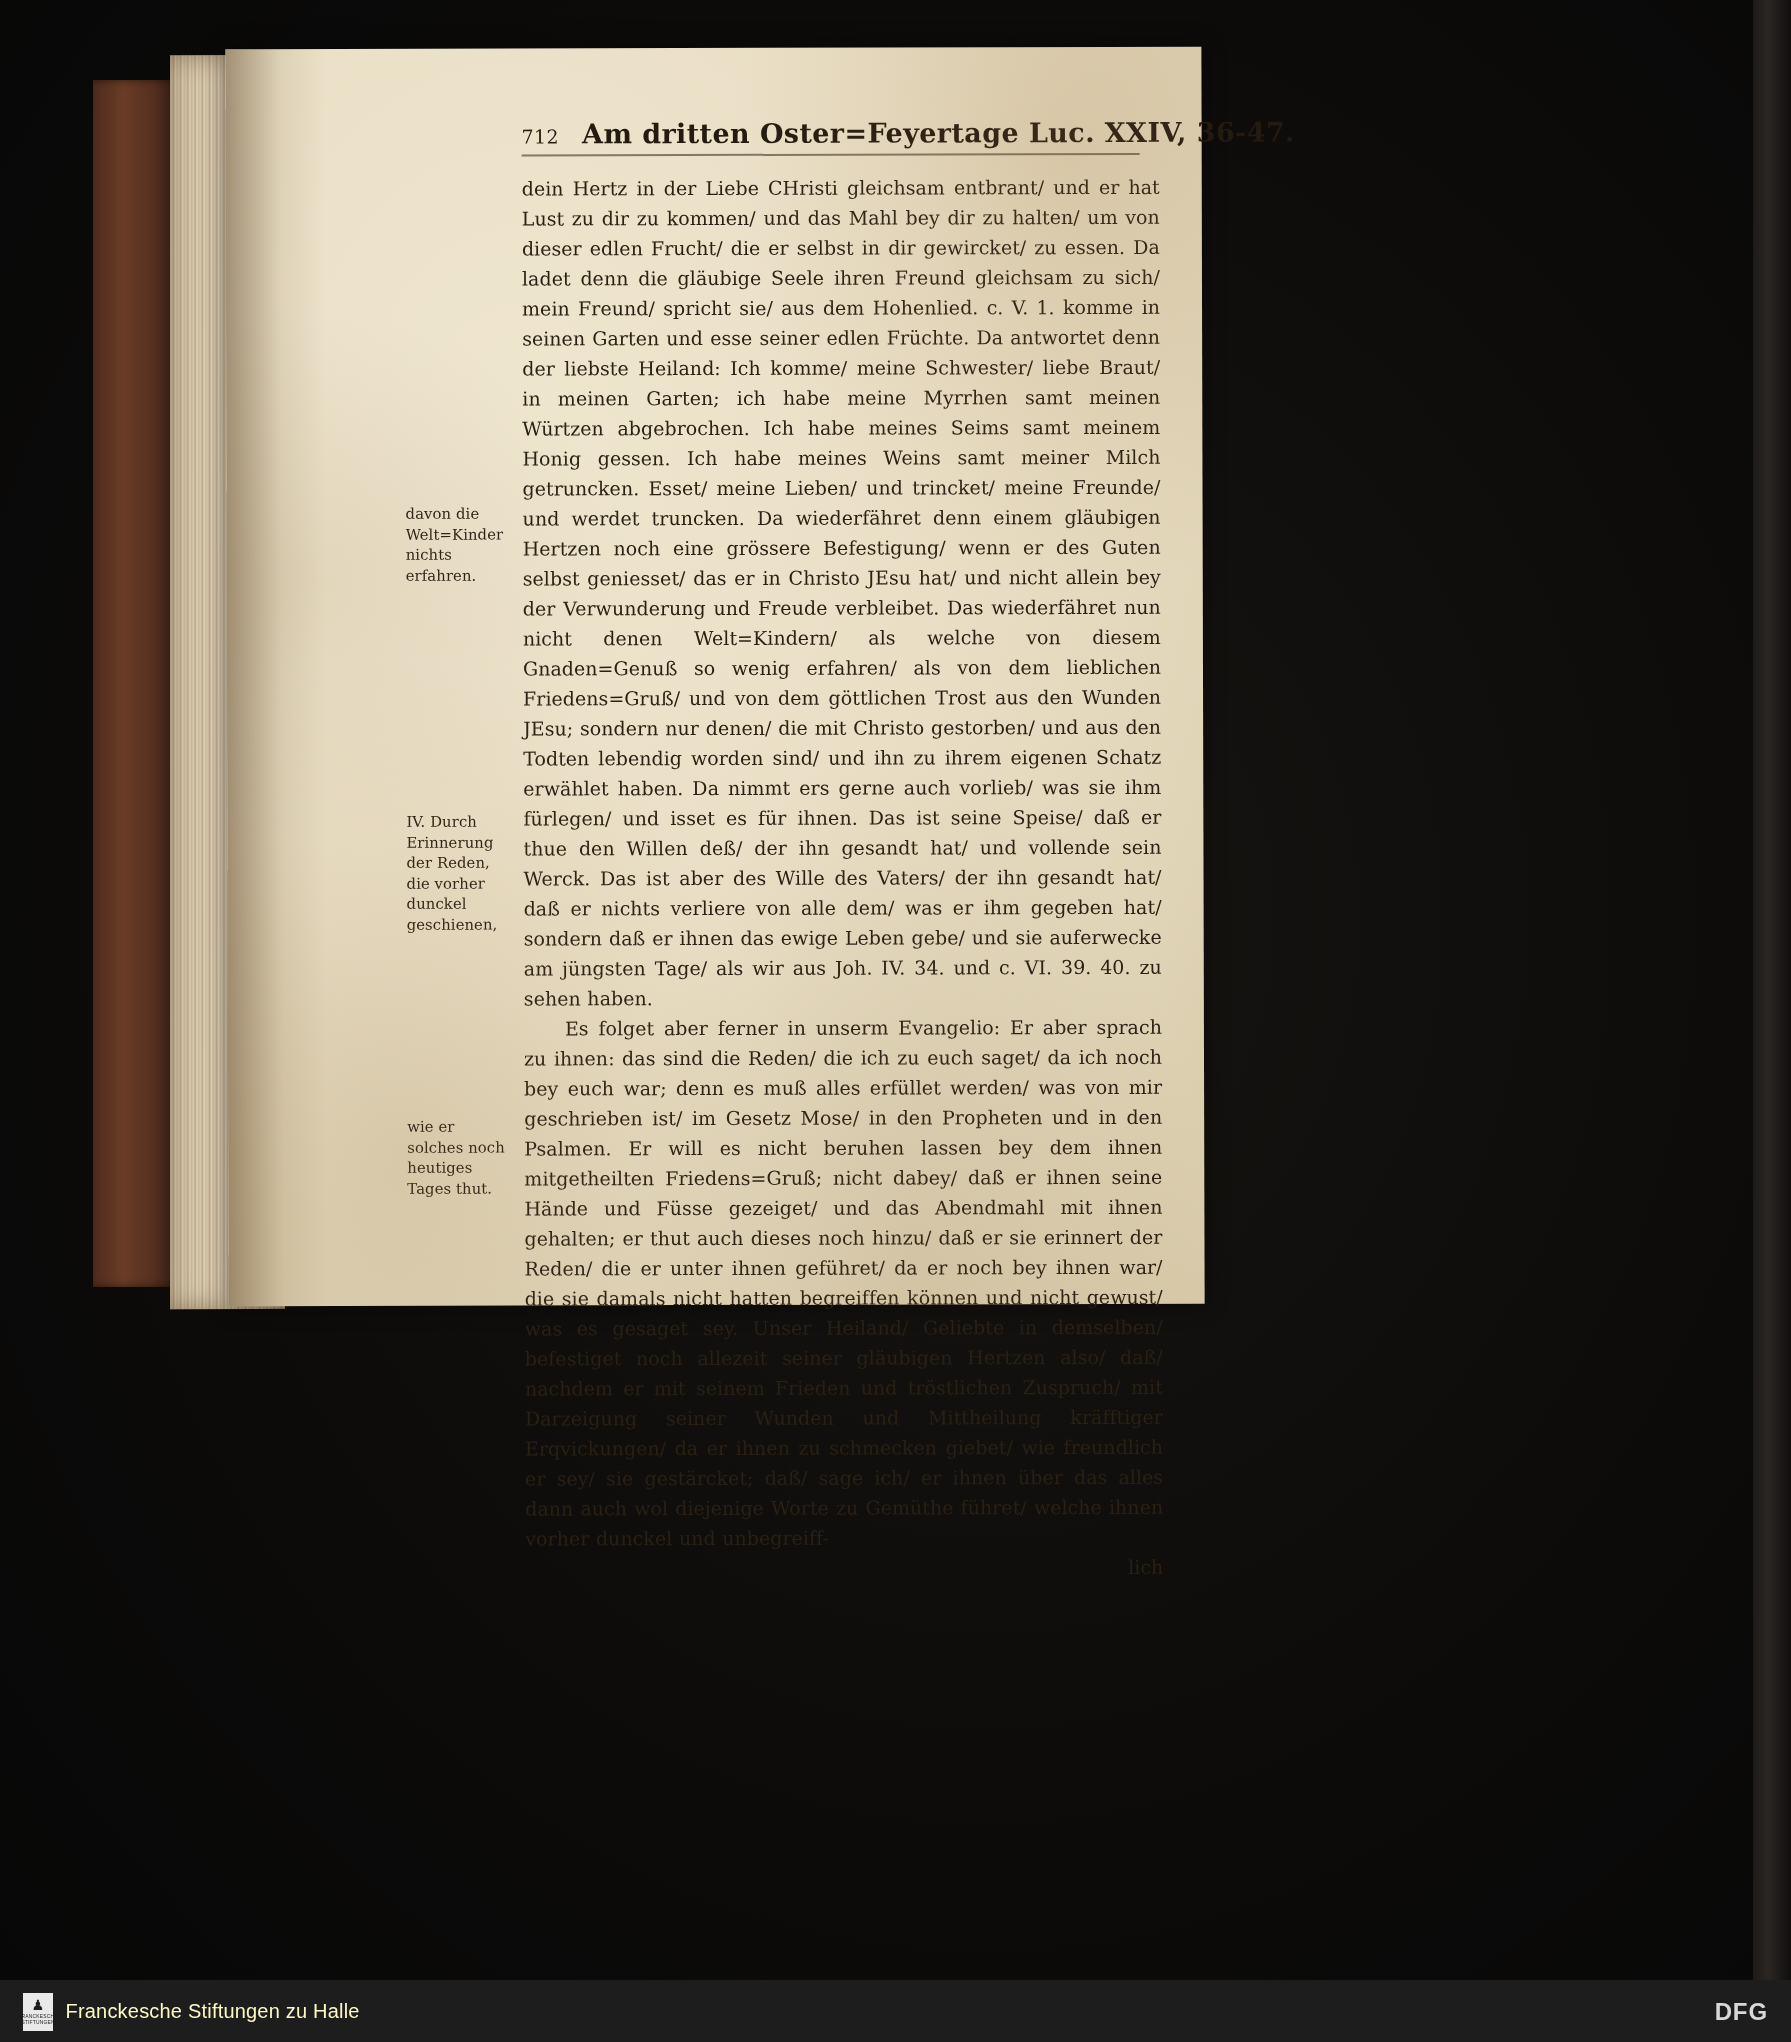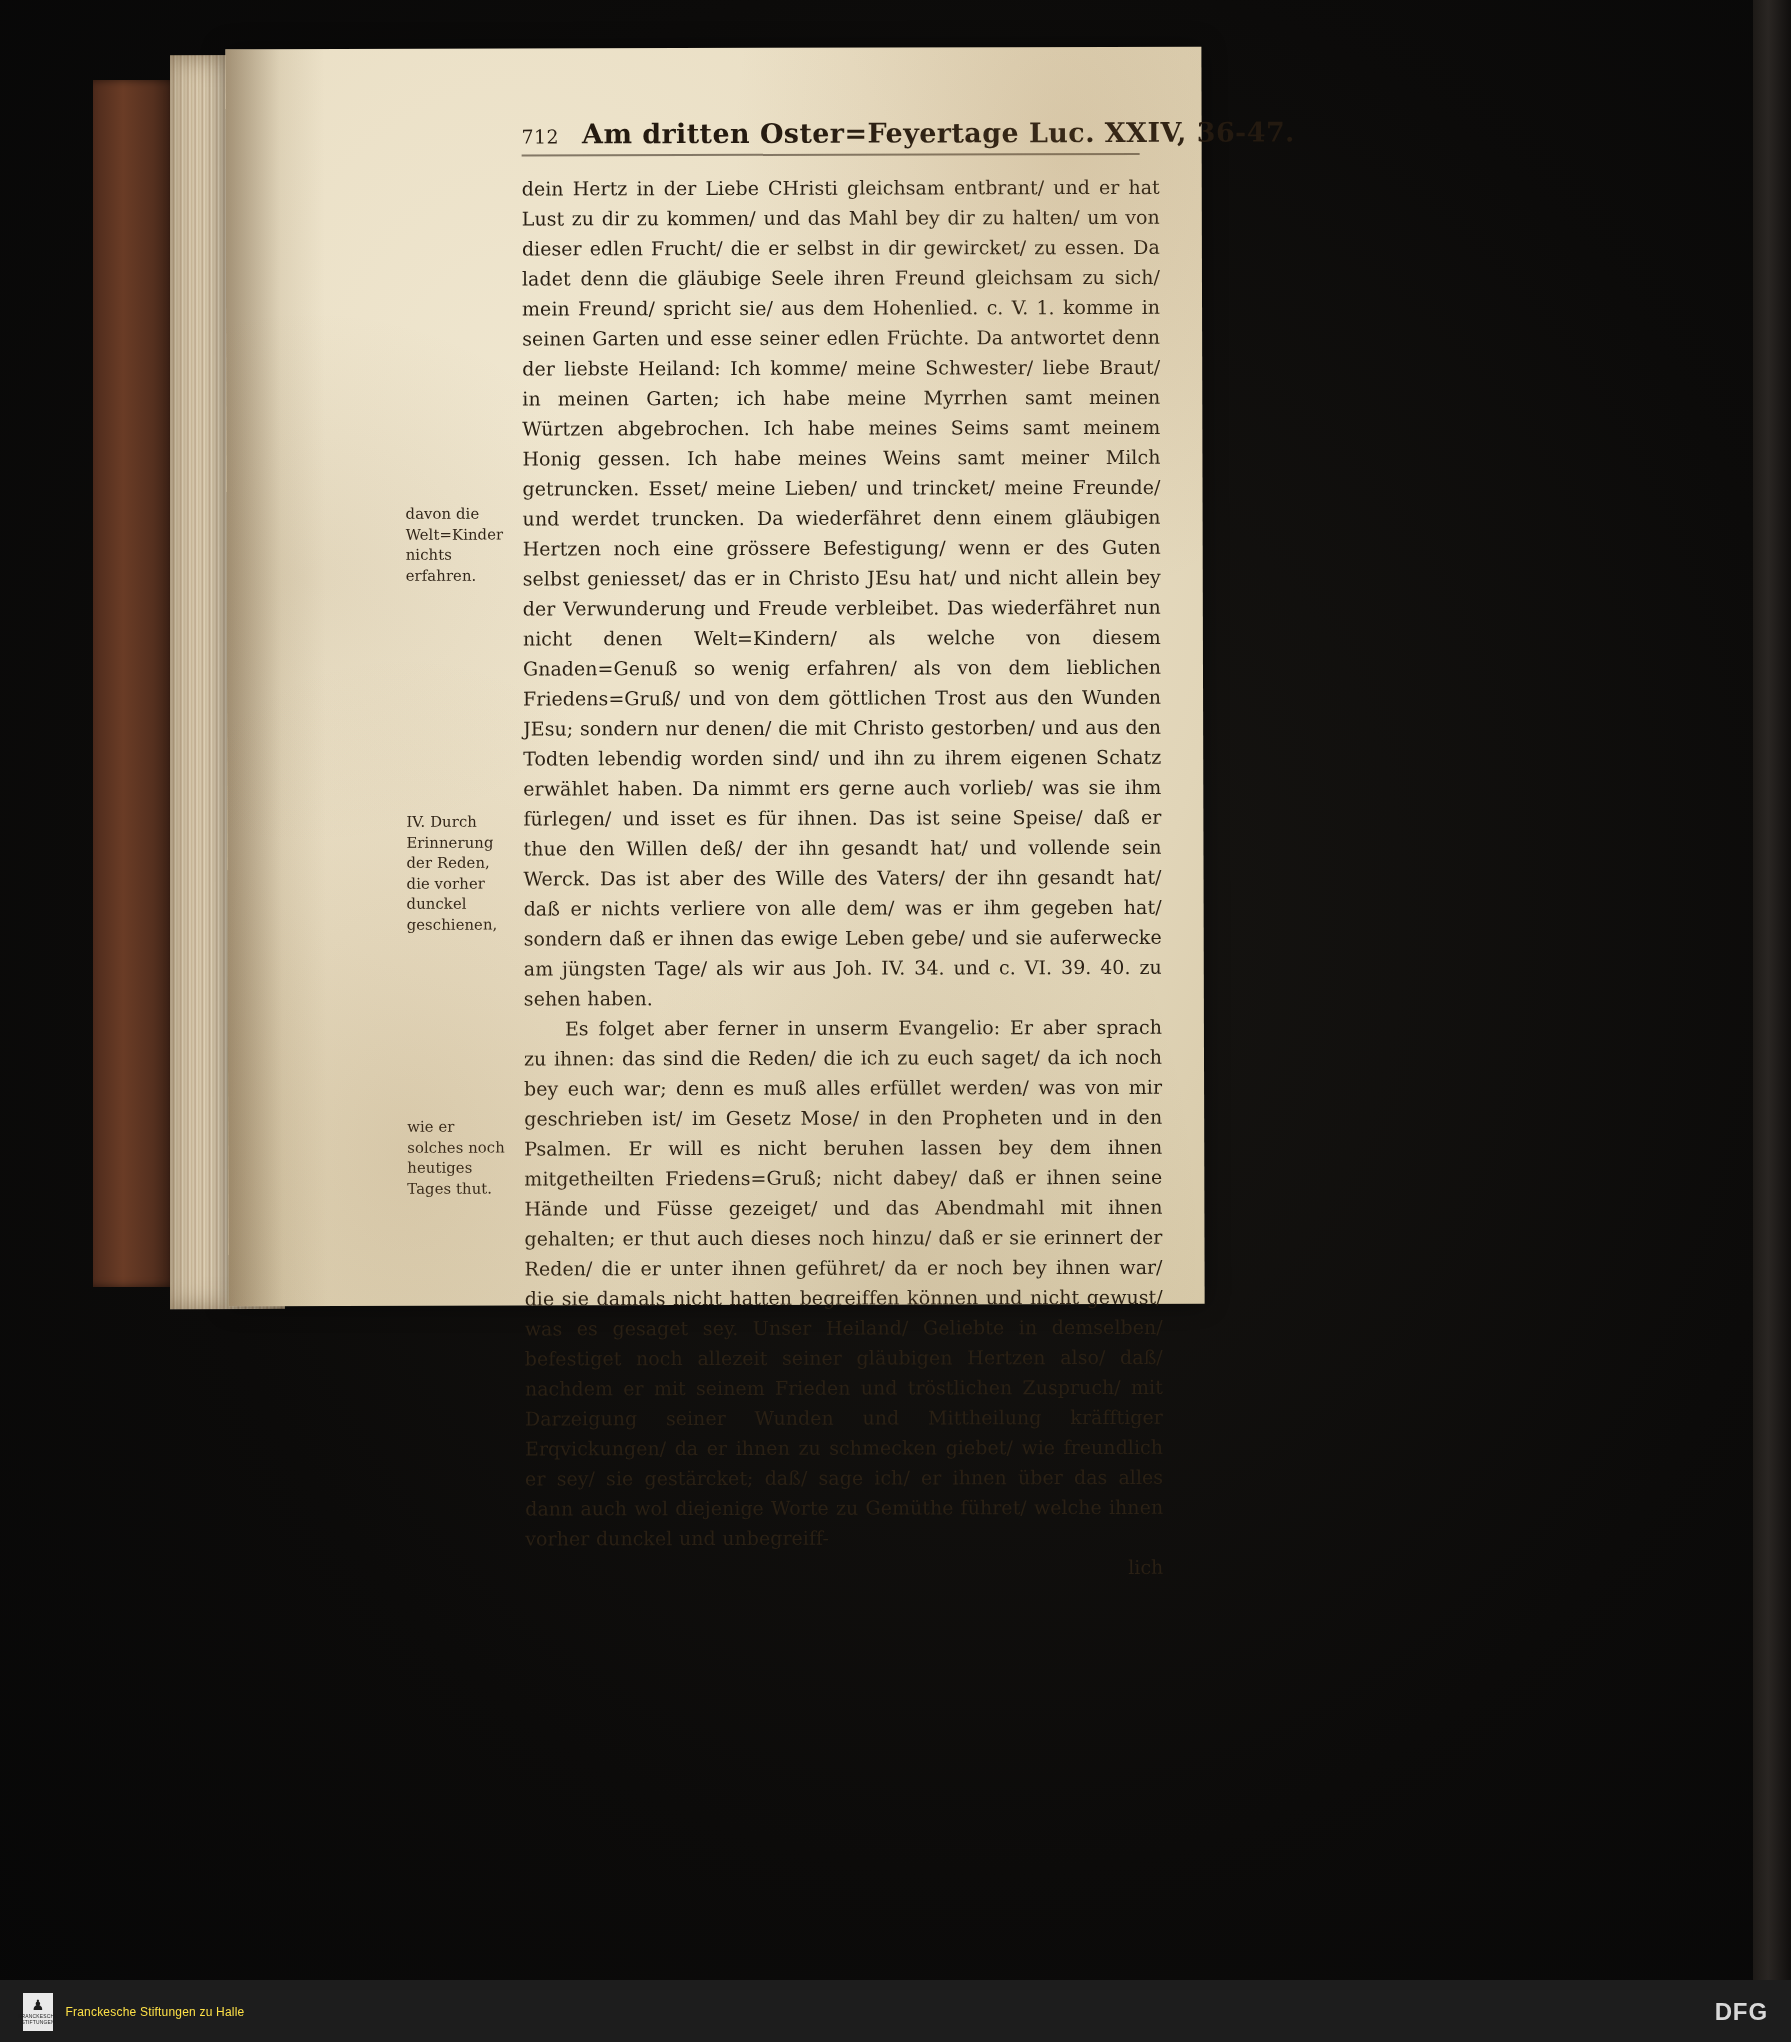--- a/index.html
+++ b/index.html
@@ -207,23 +207,23 @@
     text-align:center;
     padding:1.8px;
     box-sizing:border-box;
   }
   .inst-logo .mark{
     font-size: 14.3px;
     line-height: 14.3px;
     margin-bottom:1.8px;
   }
   .inst-name{
-    color:#fde047;
+    color:#fef9c3;
     font-family:"Liberation Sans", sans-serif;
-    font-size: 12px;
+    font-size: 20px;
     letter-spacing:0.2px;
   }
   .dfg{
     color:#d8d8d8;
     font-family:"Liberation Sans", sans-serif;
     font-size: 24px;
     font-weight:700;
     letter-spacing: 0.9px;
     margin-left: 44px;
   }

